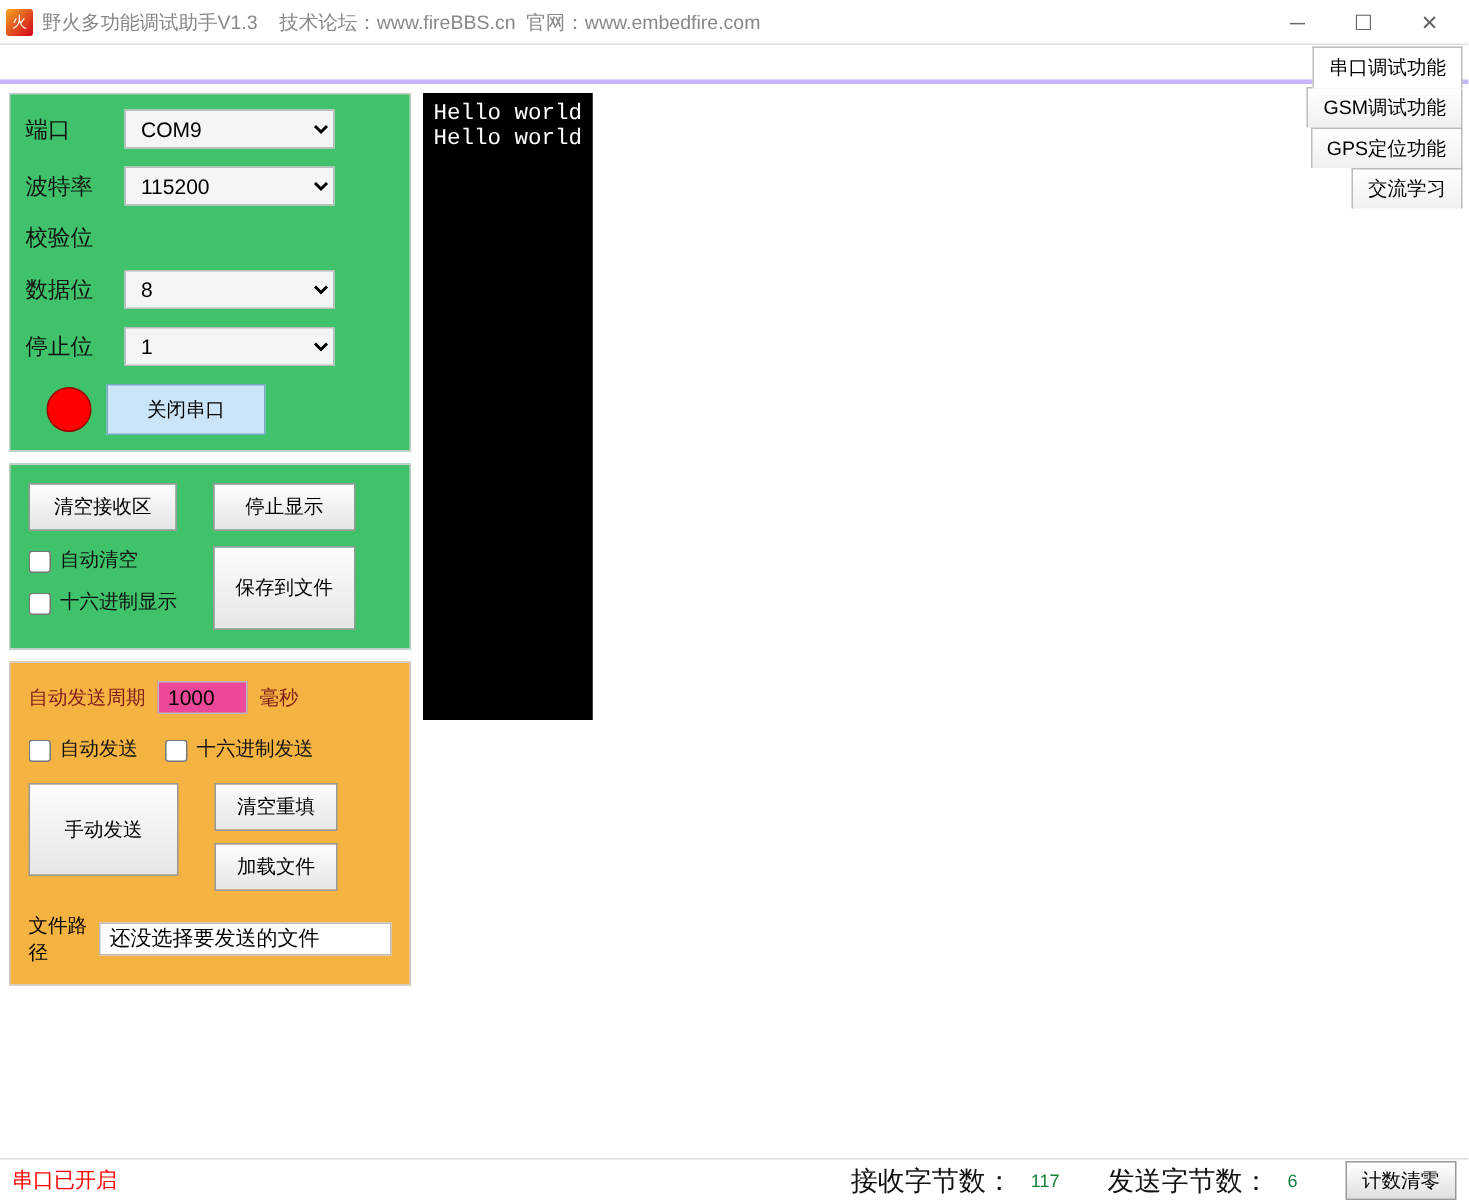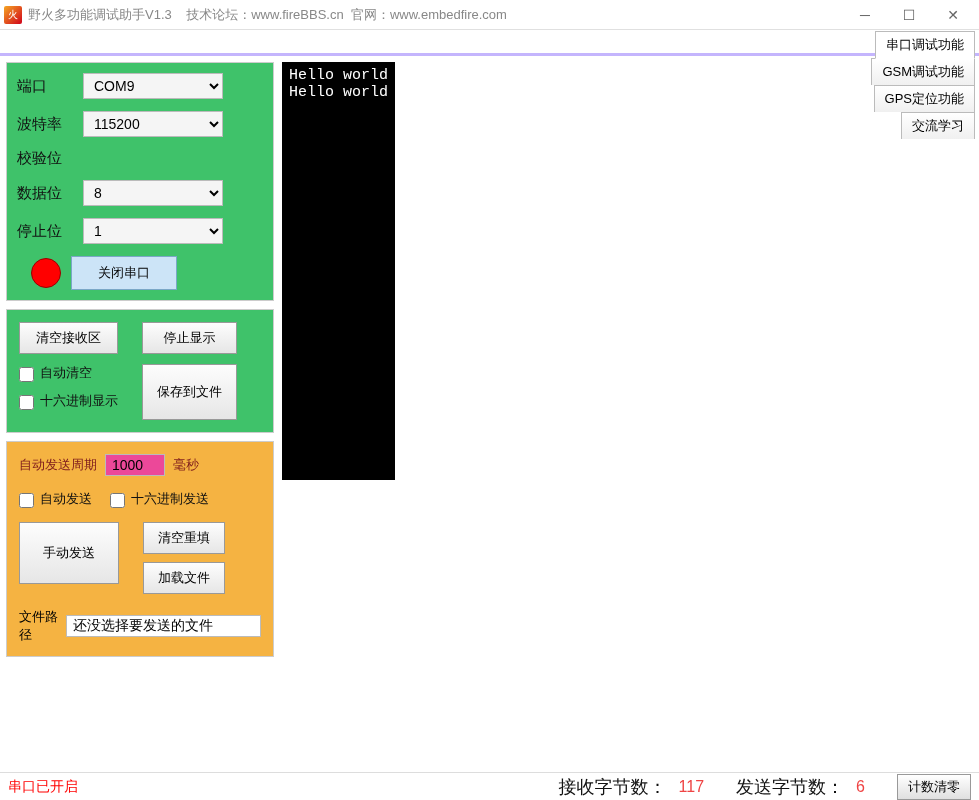--- a/index.html
+++ b/index.html
@@ -50,21 +50,21 @@
 
 .rightcol { flex: 1; display: flex; flex-direction: row; gap: 10px; }
 .terminal { background: #000; color: #fff; border: 1px solid #000; font-family: "Consolas","Courier New",monospace; font-size: 15px; padding: 4px 6px; white-space: pre; overflow: auto; }
 .terminal.recv { height: 418px; }
 .terminal.send { height: 232px; }
 
 .statusbar { height: 28px; display: flex; align-items: center; padding: 0 8px; border-top: 1px solid #ddd; gap: 12px; }
 .statusbar .status-open { color: #ff0000; font-size: 14px; }
 .statusbar .spacer { flex: 1; }
 .statusbar .stat-lbl { color: #111; font-size: 18px; }
-.statusbar .stat-val { color: #ef4444; font-size: 16px; margin-right: 20px; }
+.statusbar .stat-val { color: #15803d; font-size: 12px; margin-right: 20px; }
 .statusbar .clearbtn { border: 1px solid #999; background: linear-gradient(#fff,#e0e0e0); padding: 3px 10px; cursor: pointer; }
 </style>
 </head>
 <body>
 
 <div class="titlebar">
   <span class="icon">火</span>
   <span class="title">野火多功能调试助手V1.3    技术论坛：www.fireBBS.cn  官网：www.embedfire.com</span>
   <div class="winbtns">
     <div class="winbtn">─</div>

